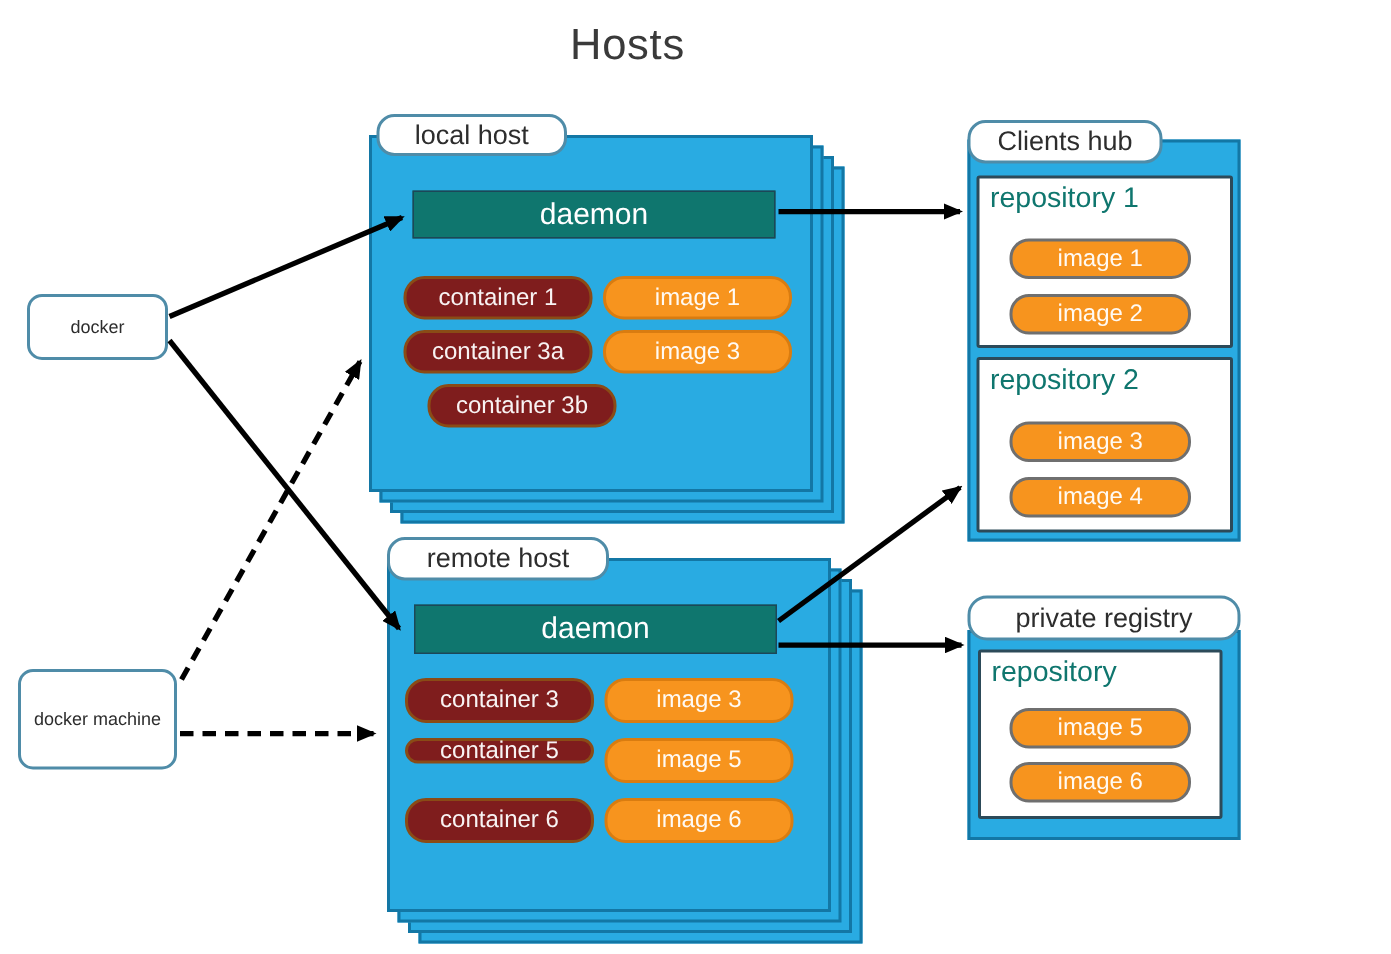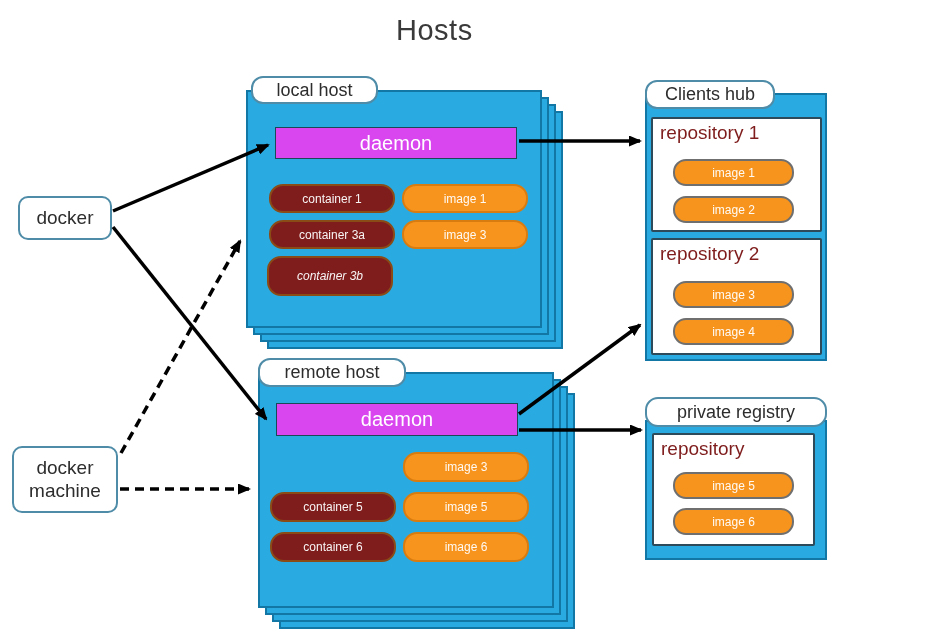--- a/index.html
+++ b/index.html
@@ -5,70 +5,71 @@
   html,body{margin:0;padding:0;background:#fff;}
   .canvas{position:relative;width:927px;height:636px;background:#ffffff;
     font-family:"Liberation Sans",sans-serif;overflow:hidden;}
   .hdr{position:absolute;font-size:29px;color:#3a3a3a;letter-spacing:.5px;z-index:1;}
   .layer,.cyanbox{position:absolute;box-sizing:border-box;background:#29ABE2;border:2px solid #1377A5;}
   .layer{z-index:0;}
   .cyanbox{z-index:1;}
   .labelpill{position:absolute;box-sizing:border-box;background:#ffffff;border:2px solid #4F8CA8;
     border-radius:12px;display:flex;align-items:center;justify-content:center;
     font-size:18px;color:#2d2d2d;z-index:3;white-space:nowrap;}
-  .daemon{position:absolute;box-sizing:border-box;background:#d946ef;border:1px solid #1C4758;
+  .daemon{position:absolute;box-sizing:border-box;background:#0f766e;border:1px solid #1C4758;
     color:#ffffff;font-size:20px;display:flex;align-items:center;justify-content:center;z-index:2;}
   .pill{position:absolute;box-sizing:border-box;border-radius:14px;display:flex;align-items:center;
-    justify-content:center;font-size:12px;color:rgba(255,255,255,.95);z-index:2;white-space:nowrap;}
+    justify-content:center;font-size:16px;color:rgba(255,255,255,.95);z-index:2;white-space:nowrap;}
   .c-pill{background:#7f1d1d;border:2px solid #8A4B16;}
   .i-pill{background:#F7941E;border:2px solid #D97C10;}
   .r-pill{background:#F7941E;border:2px solid #6F6F6F;border-radius:13px;}
   .repo{position:absolute;box-sizing:border-box;background:#ffffff;border:2px solid #2C4A59;
     border-radius:2px;z-index:2;}
-  .repo-title{position:absolute;left:7px;top:3px;font-size:19px;color:#7f1d1d;white-space:nowrap;}
+  .repo-title{position:absolute;left:7px;top:3px;font-size:19px;color:#0f766e;white-space:nowrap;}
   .client{position:absolute;box-sizing:border-box;background:#ffffff;border:2px solid #4F8CA8;
     border-radius:10px;display:flex;align-items:center;justify-content:center;text-align:center;
-    font-size:19px;color:#2d2d2d;line-height:1.2;z-index:2;}
+    font-size:12px;color:#2d2d2d;line-height:1.2;z-index:2;}
   svg.arrows{position:absolute;left:0;top:0;z-index:4;pointer-events:none;}
 </style>
 </head>
 <body>
 
 <div class="canvas">
 
-  <div class="hdr" style="left:380px;top:14px;margin-left:16px;">Hosts</div>
+  <div class="hdr" style="left:380px;top:14px;">Hosts</div>
 
   <div class="client" style="left:18px;top:196px;width:94px;height:44px;">
     <span>docker</span>
   </div>
   <div class="client" style="left:12px;top:446px;width:106px;height:67px;">
     <span>docker machine</span>
   </div>
 
   <div class="layer" style="left:267px;top:111px;width:296px;height:238px;"></div>
   <div class="layer" style="left:260px;top:104px;width:296px;height:238px;"></div>
   <div class="layer" style="left:253px;top:97px;width:296px;height:238px;"></div>
 
   <div class="cyanbox" style="left:246px;top:90px;width:296px;height:238px;"></div>
   <div class="labelpill" style="left:251px;top:76px;width:127px;height:28px;">local host</div>
   <div class="daemon" style="left:275px;top:127px;width:242px;height:32px;">daemon</div>
   <div class="pill c-pill" style="left:269px;top:184px;width:126px;height:29px;">container 1</div>
   <div class="pill c-pill" style="left:269px;top:220px;width:126px;height:29px;">container 3a</div>
-  <div class="pill c-pill" style="left:267px;top:256px;width:126px;height:40px;font-style:italic;">container 3b</div>
+  <div class="pill c-pill" style="left:285px;top:256px;width:126px;height:29px;">container 3b</div>
   <div class="pill i-pill" style="left:402px;top:184px;width:126px;height:29px;">image 1</div>
   <div class="pill i-pill" style="left:402px;top:220px;width:126px;height:29px;">image 3</div>
 
   <div class="layer" style="left:279px;top:393px;width:296px;height:236px;"></div>
   <div class="layer" style="left:272px;top:386px;width:296px;height:236px;"></div>
   <div class="layer" style="left:265px;top:379px;width:296px;height:236px;"></div>
 
   <div class="cyanbox" style="left:258px;top:372px;width:296px;height:236px;"></div>
   <div class="labelpill" style="left:258px;top:358px;width:148px;height:29px;">remote host</div>
   <div class="daemon" style="left:276px;top:403px;width:242px;height:33px;">daemon</div>
-  <div class="pill c-pill" style="left:270px;top:492px;width:126px;height:30px;">container 5</div>
+  <div class="pill c-pill" style="left:270px;top:452px;width:126px;height:30px;">container 3</div>
+  <div class="pill c-pill" style="left:270px;top:492px;width:126px;height:17px;">container 5</div>
   <div class="pill c-pill" style="left:270px;top:532px;width:126px;height:30px;">container 6</div>
   <div class="pill i-pill" style="left:403px;top:452px;width:126px;height:30px;">image 3</div>
   <div class="pill i-pill" style="left:403px;top:492px;width:126px;height:30px;">image 5</div>
   <div class="pill i-pill" style="left:403px;top:532px;width:126px;height:30px;">image 6</div>
 
   <div class="cyanbox" style="left:645px;top:93px;width:182px;height:268px;"></div>
   <div class="labelpill" style="left:645px;top:80px;width:130px;height:29px;">Clients hub</div>
   <div class="repo" style="left:651px;top:117px;width:171px;height:115px;">
     <div class="repo-title">repository 1</div>
     <div class="pill r-pill" style="left:20px;top:40px;width:121px;height:27px;">image 1</div>

